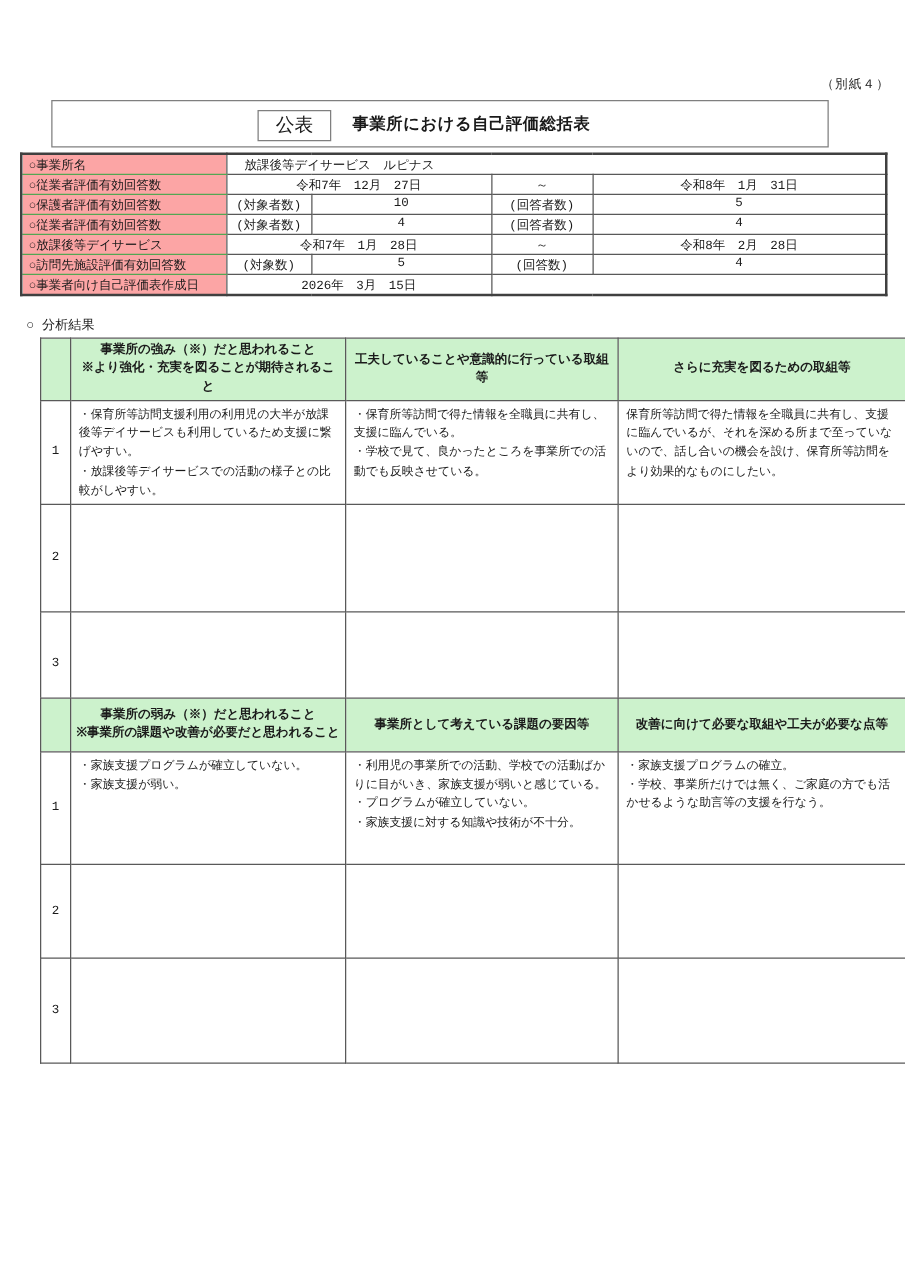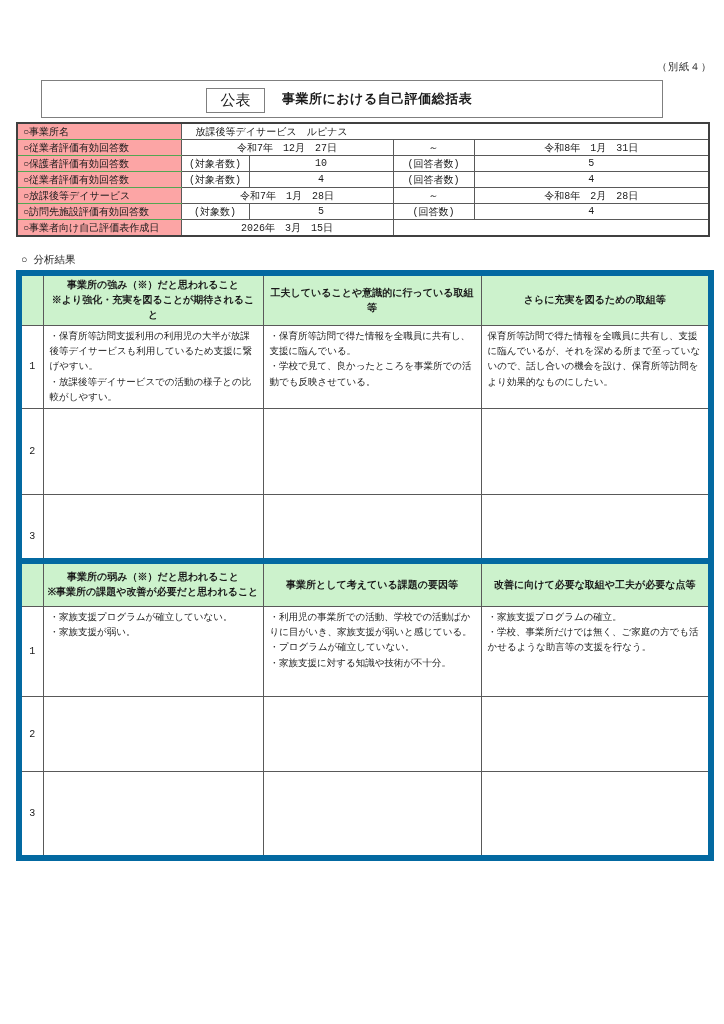--- a/index.html
+++ b/index.html
@@ -28,21 +28,21 @@
     background:#fca5a5;
     border-top-color:#53a653;border-bottom-color:#53a653;
     padding-left:5px;
   }
   .info td.name{padding-left:14px;}
   .info td.c{text-align:center;}
 
   .analysis-label{position:absolute;left:21px;top:253px;font-size:10.5px;}
 
   
-  .an{width:692px;left:16px;border:6px solid #0369a1;}
+  .an{width:692px;left:32px;border:1px solid #0369a1;}
   .an td{vertical-align:top;}
   .an td.hd{
     background:#ccf2cc;text-align:center;vertical-align:middle;
     font-size:10px;font-weight:bold;white-space:pre-wrap;line-height:1.5;padding:2px 4px;
   }
   .an td.num{text-align:center;vertical-align:middle;font-size:10px;}
   .an td.body{font-size:9.5px;line-height:1.6;padding:3px 6px;white-space:pre-wrap;}
   .ta{top:270px;}
   .tb{top:558px;}
   .ta .hdr td{height:36px;}

